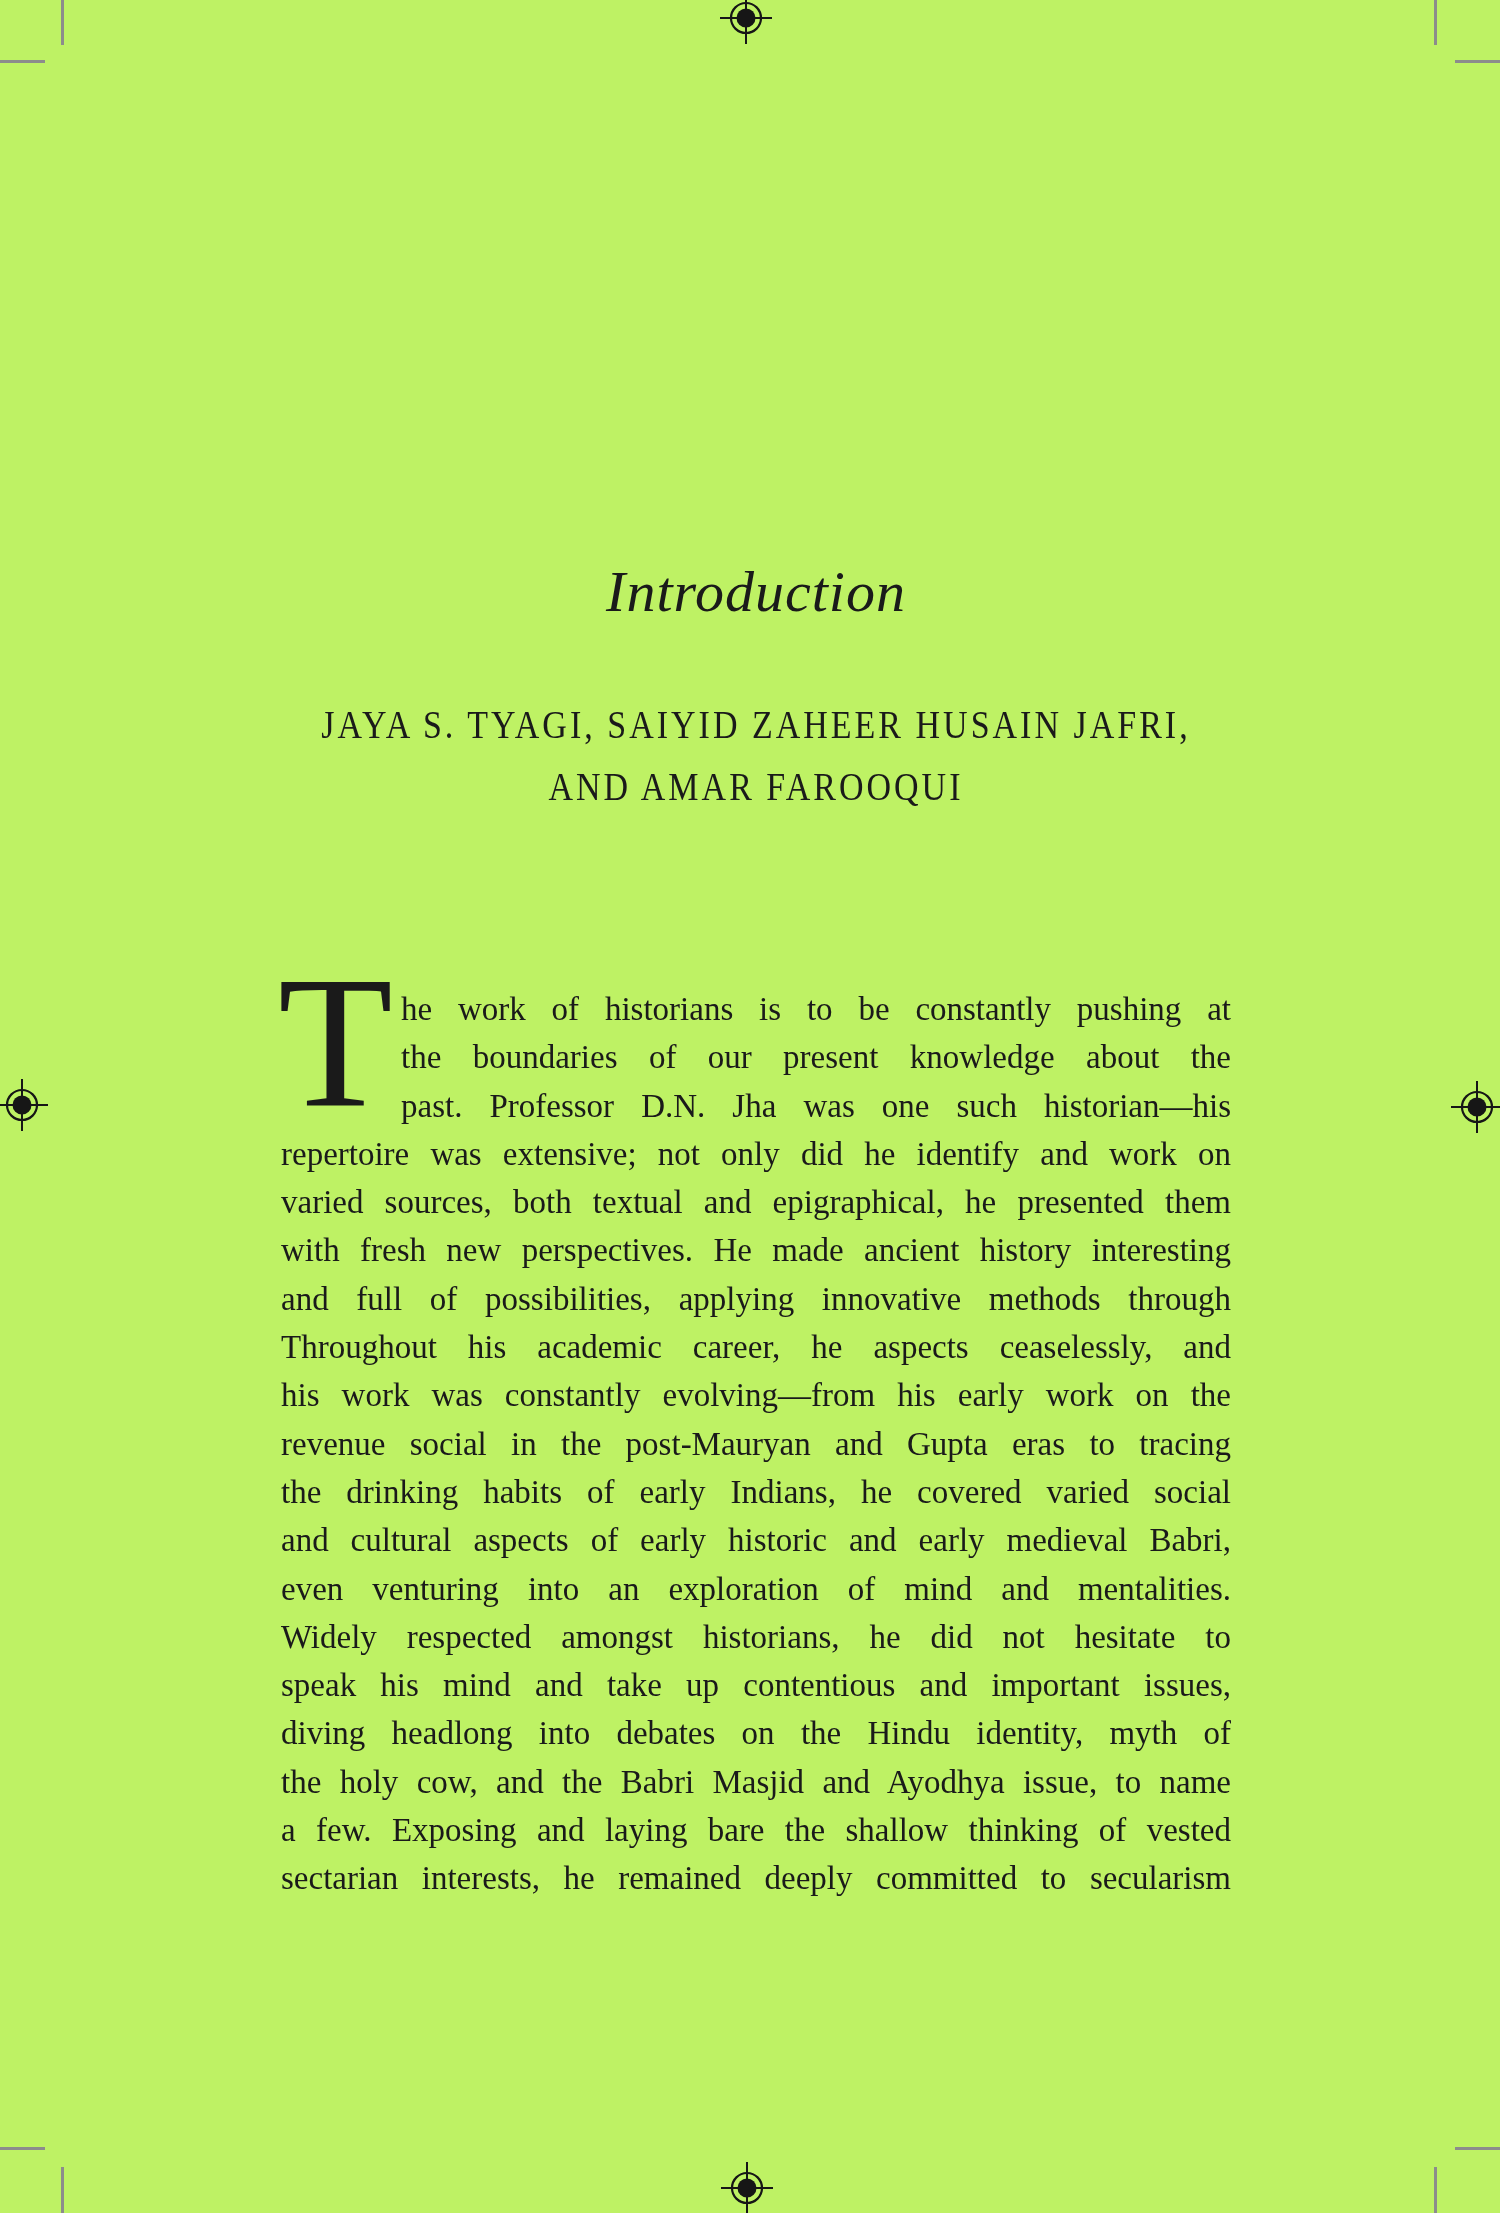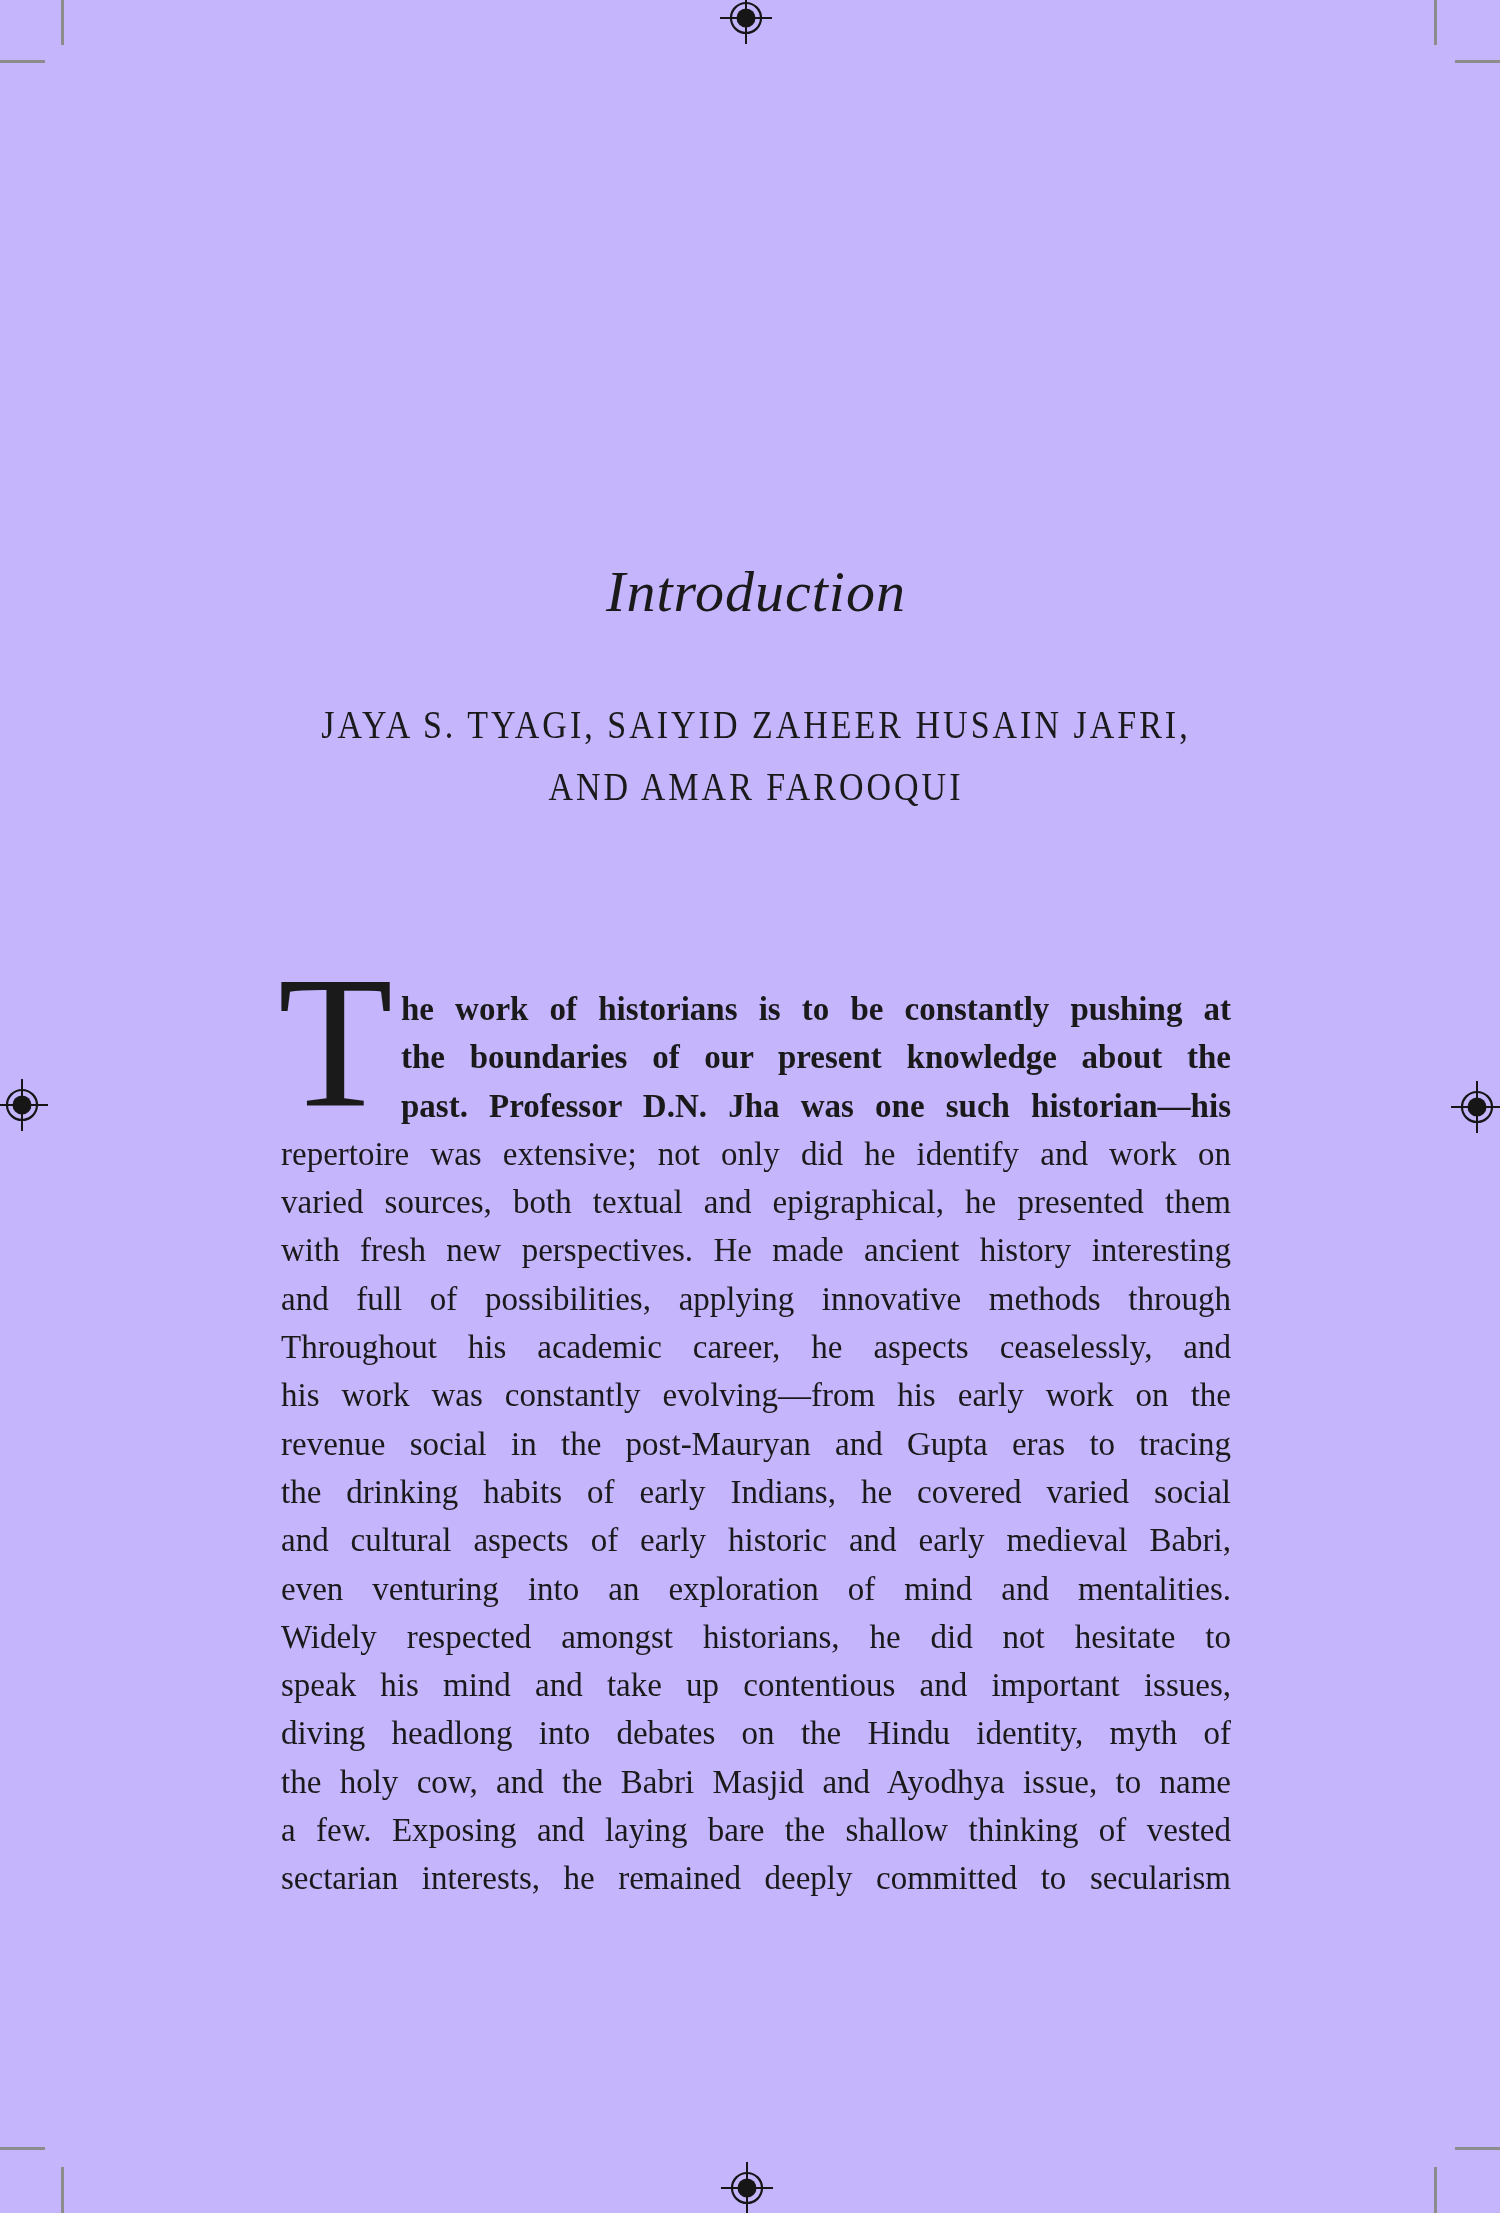--- a/index.html
+++ b/index.html
@@ -4,21 +4,21 @@
 <style>
   html, body {
     margin: 0;
     padding: 0;
     background: #ffffff;
   }
   .sheet {
     position: relative;
     width: 1500px;
     height: 2213px;
-    background: #c4b5fd;
+    background: #bef264;
     overflow: hidden;
     font-family: "Liberation Serif", "DejaVu Serif", serif;
     color: #1a1a1a;
   }
 
   
   .cropmark {
     position: absolute;
     background: #8c8c8c;
   }
@@ -92,21 +92,20 @@
   }
   .bodyline {
     height: 48.3px;
     line-height: 48.3px;
     text-align: justify;
     text-align-last: justify;
     overflow: visible;
   }
   .bodyline.ind {
     padding-left: 120px;
-    font-weight: bold;
   }
 </style>
 </head>
 <body>
 
 <div class="sheet">
 
   <div class="cropmark cm-tl-v"></div>
   <div class="cropmark cm-tl-h"></div>
   <div class="cropmark cm-tr-v"></div>

